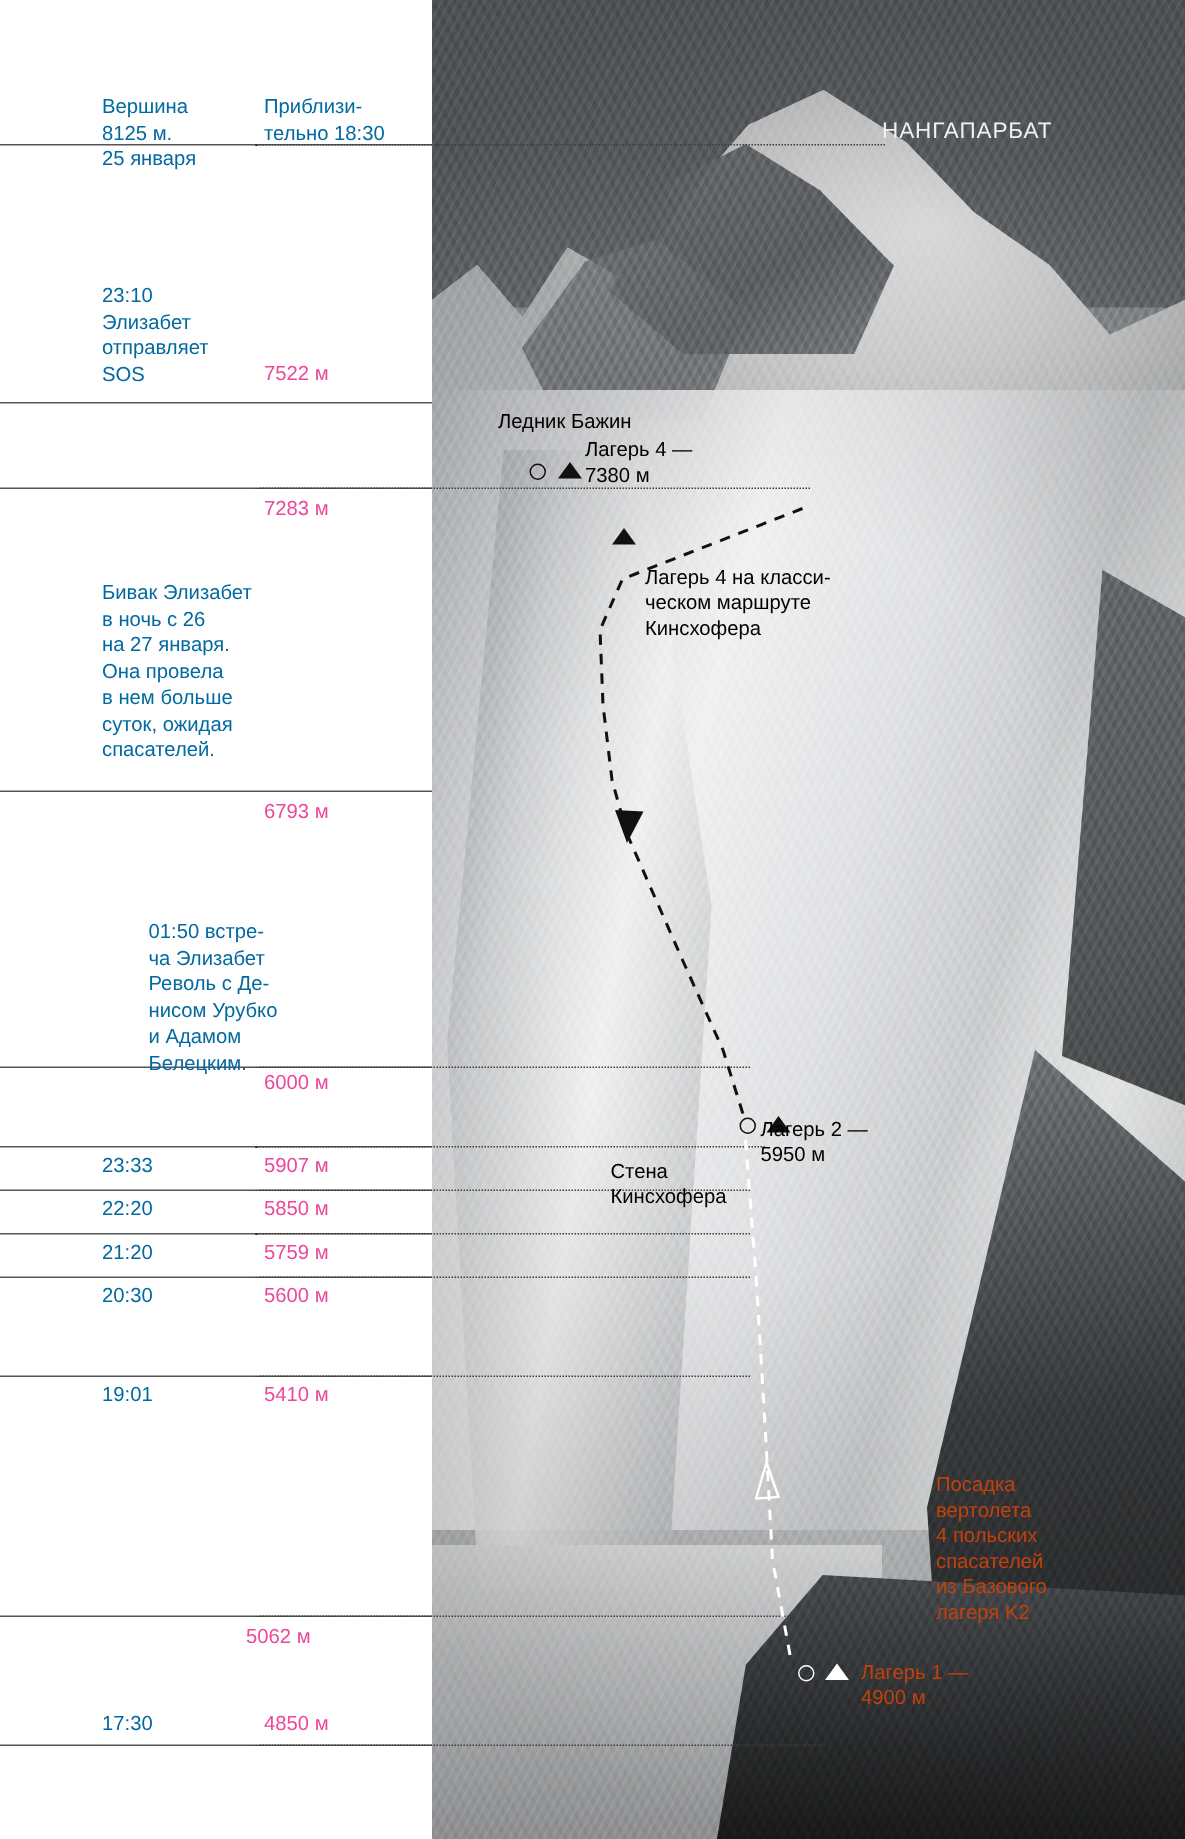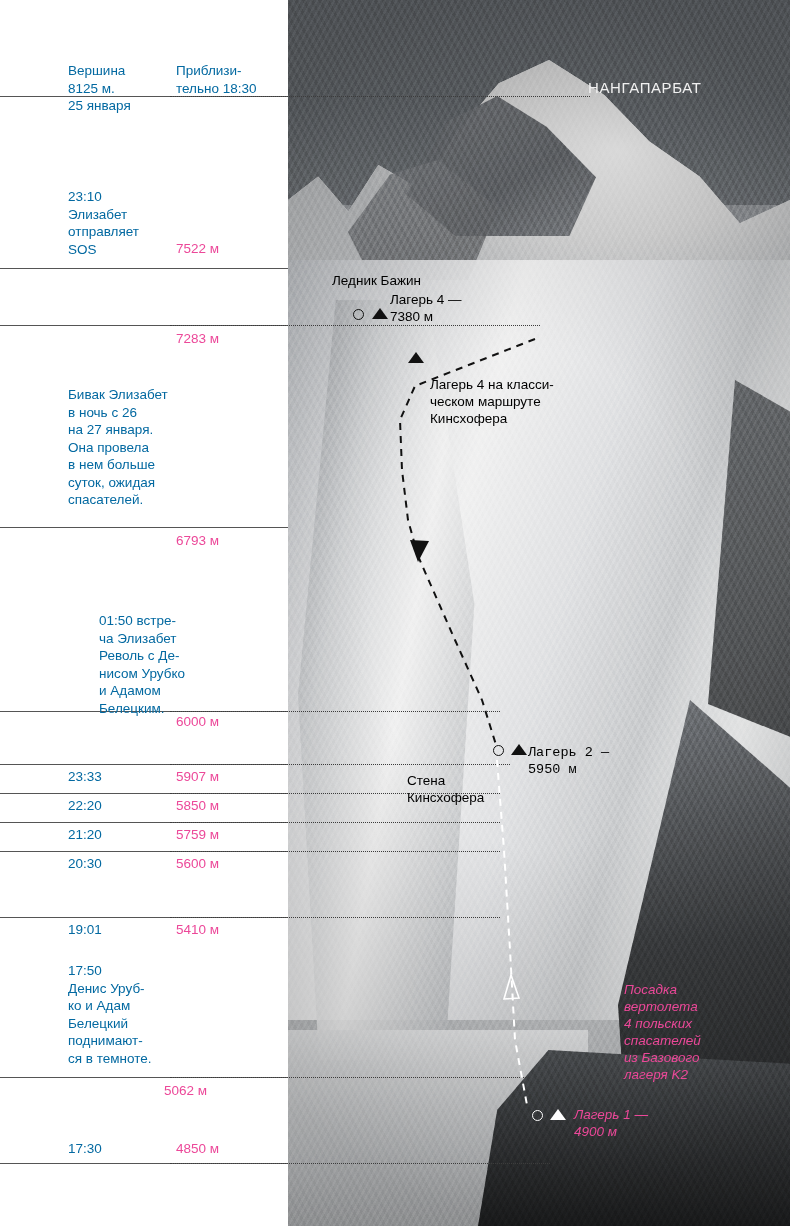--- a/index.html
+++ b/index.html
@@ -107,21 +107,21 @@
     color:#0369a1;
     white-space:pre-line;
   }
   .lbl.time{font-size:13.5px;}
   .alt{
     position:absolute;font-size:13.5px;color:#ec4899;line-height:17.5px;white-space:pre-line;
   }
   .on-photo{
     position:absolute;font-size:13.5px;line-height:17px;color:#000;white-space:pre-line;
   }
-  .on-photo.light{color:#ec4899;font-style:italic;}
+  .on-photo.light{color:#c2410c;}
   .title{
     position:absolute;font-size:15px;letter-spacing:.6px;color:#f0f0f0;text-align:center;
   }
 
   .marker{
     position:absolute;width:9px;height:9px;border:1.6px solid #111;border-radius:50%;
     background:transparent;
   }
   .marker.light{border-color:#fff;}
   .tent{
@@ -214,26 +214,20 @@
 Она провела
 в нем больше
 суток, ожидая
 спасателей.</div>
   <div class="lbl" style="left:68px;top:612px;width:120px;margin-left:31px;">01:50 встре-
 ча Элизабет
 Револь с Де-
 нисом Урубко
 и Адамом
 Белецким.</div>
-  <div class="lbl" style="left:68px;top:962px;width:120px;">17:50
-Денис Уруб-
-ко и Адам
-Белецкий
-поднимают-
-ся в темноте.</div>
 
   <div class="lbl time" style="left:68px;top:768px;">23:33</div>
   <div class="lbl time" style="left:68px;top:797px;">22:20</div>
   <div class="lbl time" style="left:68px;top:826px;">21:20</div>
   <div class="lbl time" style="left:68px;top:855px;">20:30</div>
   <div class="lbl time" style="left:68px;top:921px;">19:01</div>
   <div class="lbl time" style="left:68px;top:1140px;">17:30</div>
 
   <div class="alt" style="left:176px;top:240px;">7522 м</div>
   <div class="alt" style="left:176px;top:330px;">7283 м</div>
@@ -246,21 +240,21 @@
   <div class="alt" style="left:176px;top:921px;">5410 м</div>
   <div class="alt" style="left:164px;top:1082px;">5062 м</div>
   <div class="alt" style="left:176px;top:1140px;">4850 м</div>
 
   <div class="on-photo" style="left:332px;top:272px;">Ледник Бажин</div>
   <div class="on-photo" style="left:390px;top:291px;">Лагерь 4 —
 7380 м</div>
   <div class="on-photo" style="left:430px;top:376px;width:180px;">Лагерь 4 на класси-
 ческом маршруте
 Кинсхофера</div>
-  <div class="on-photo" style="left:528px;top:744px;font-family:Liberation Mono, monospace;">Лагерь 2 —
+  <div class="on-photo" style="left:507px;top:744px;">Лагерь 2 —
 5950 м</div>
   <div class="on-photo" style="left:407px;top:772px;">Стена
 Кинсхофера</div>
   <div class="on-photo light" style="left:624px;top:981px;width:150px;">Посадка
 вертолета
 4 польских
 спасателей
 из Базового
 лагеря K2</div>
   <div class="on-photo light" style="left:574px;top:1106px;">Лагерь 1 —

